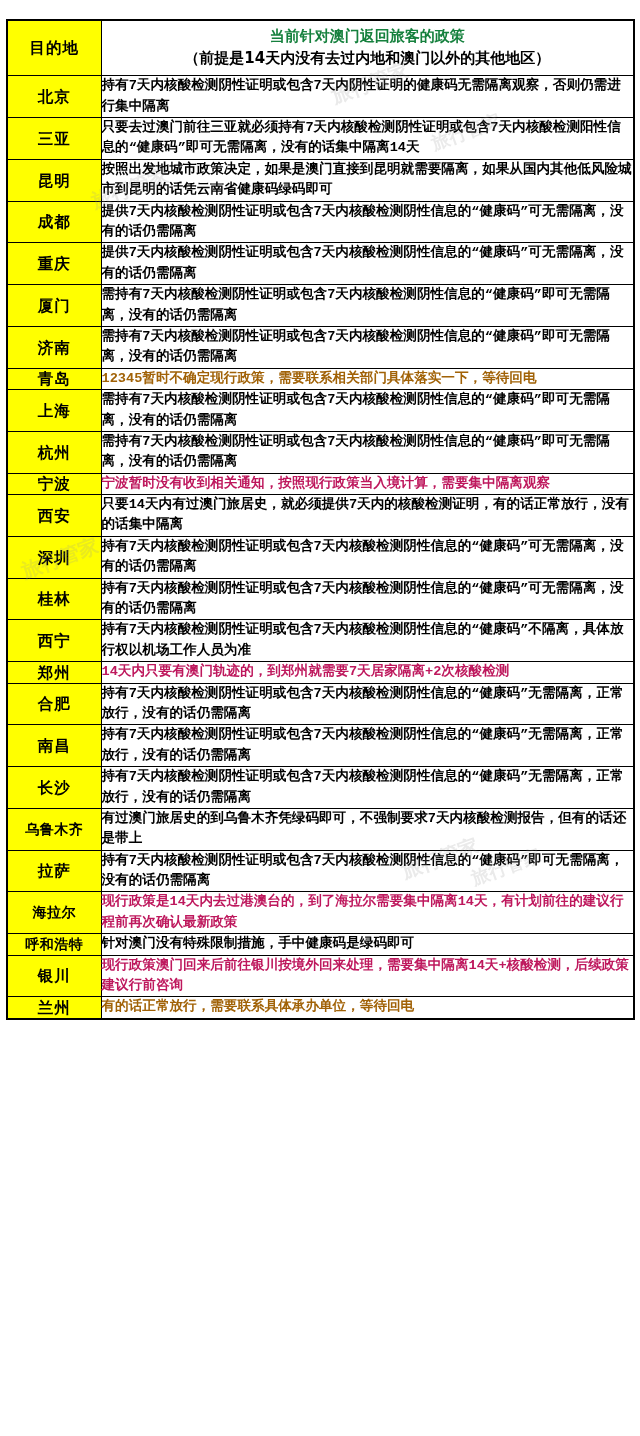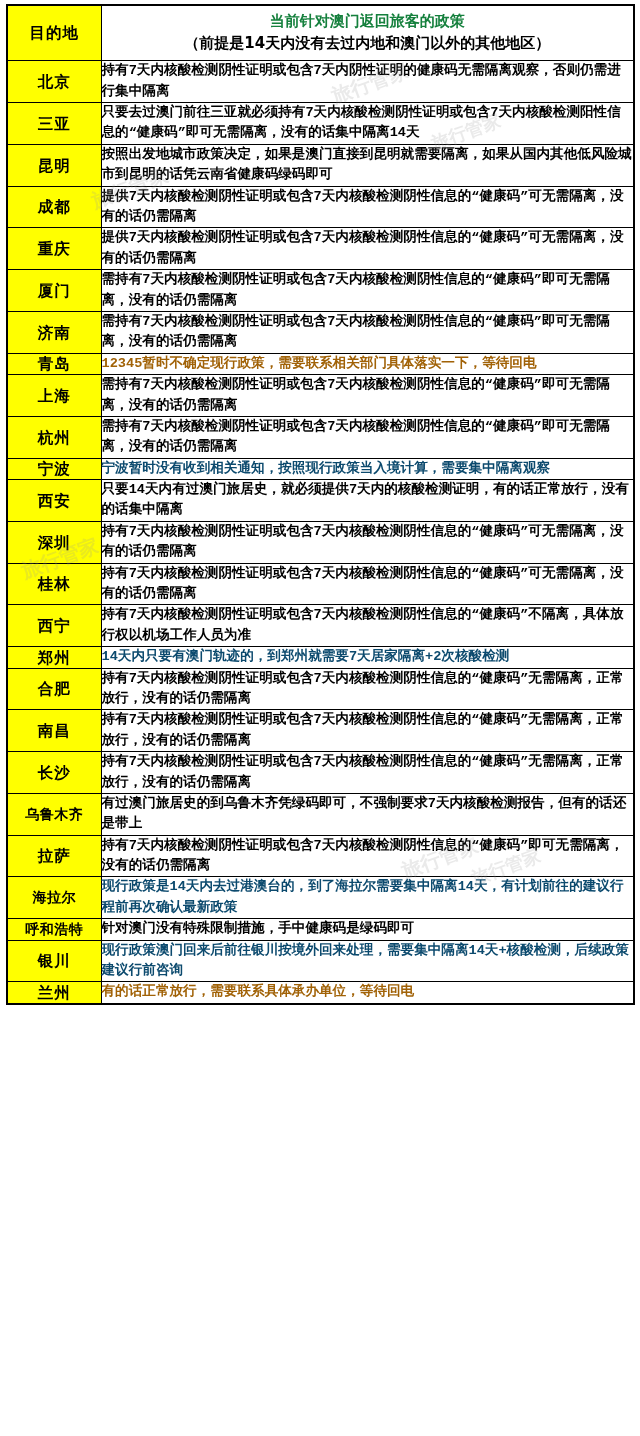--- a/index.html
+++ b/index.html
@@ -16,20 +16,21 @@
     box-sizing: border-box;
     padding: 4px 5px 4px 6px;
     background: #ffffff;
     position: relative;
   }
   table.policy {
     width: 100%;
     border-collapse: collapse;
     table-layout: fixed;
     border: 2px solid #000;
+    margin-top: 15px;
   }
   table.policy td {
     border: 1.5px solid #000;
     vertical-align: middle;
     padding: 0;
   }
   td.dest {
     width: 94px;
     background: #ffff00;
     text-align: center;
@@ -46,21 +47,21 @@
   }
   td.policy-text {
     padding: 6px 8px 7px 8px;
     font-size: 13.6px;
     line-height: 1.5;
     color: #000;
     font-weight: bold;
     font-family: Liberation Mono, monospace;
   }
   td.policy-text.red {
-    color: #0c4a6e;
+    color: #be185d;
   }
   td.policy-text.cyan {
     color: #a16207;
   }
   .header-row td.title-cell {
     padding: 4px 8px 6px 8px;
     text-align: center;
     font-weight: bold;
   }
   .title-main {

